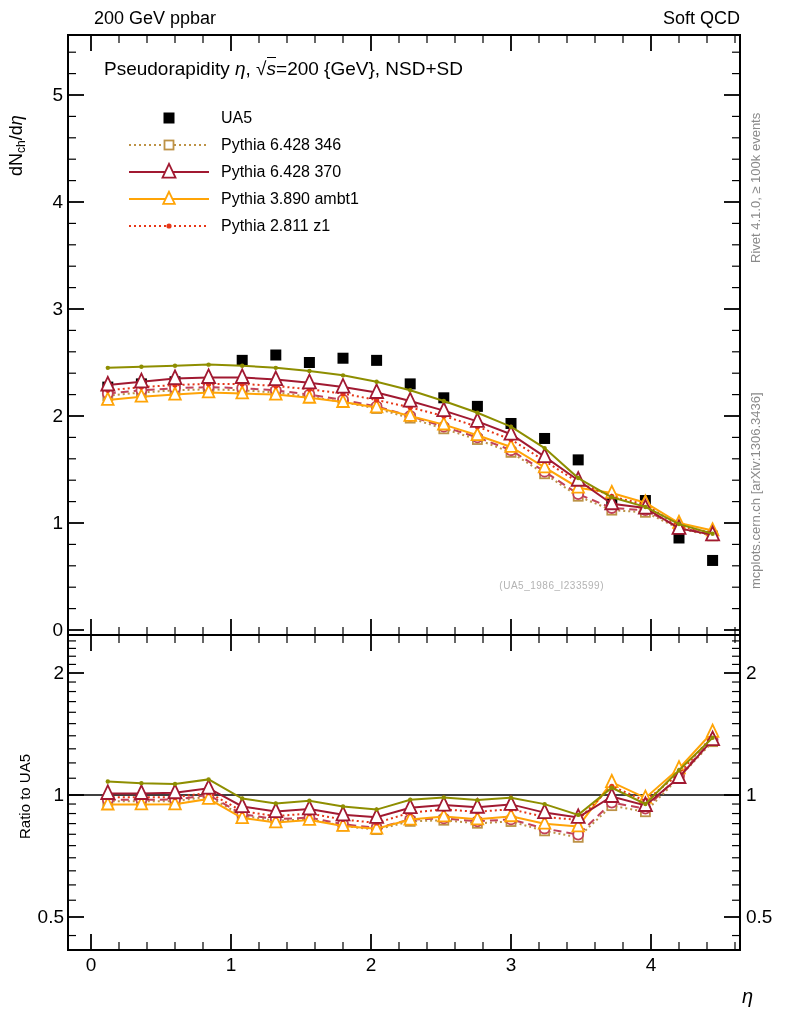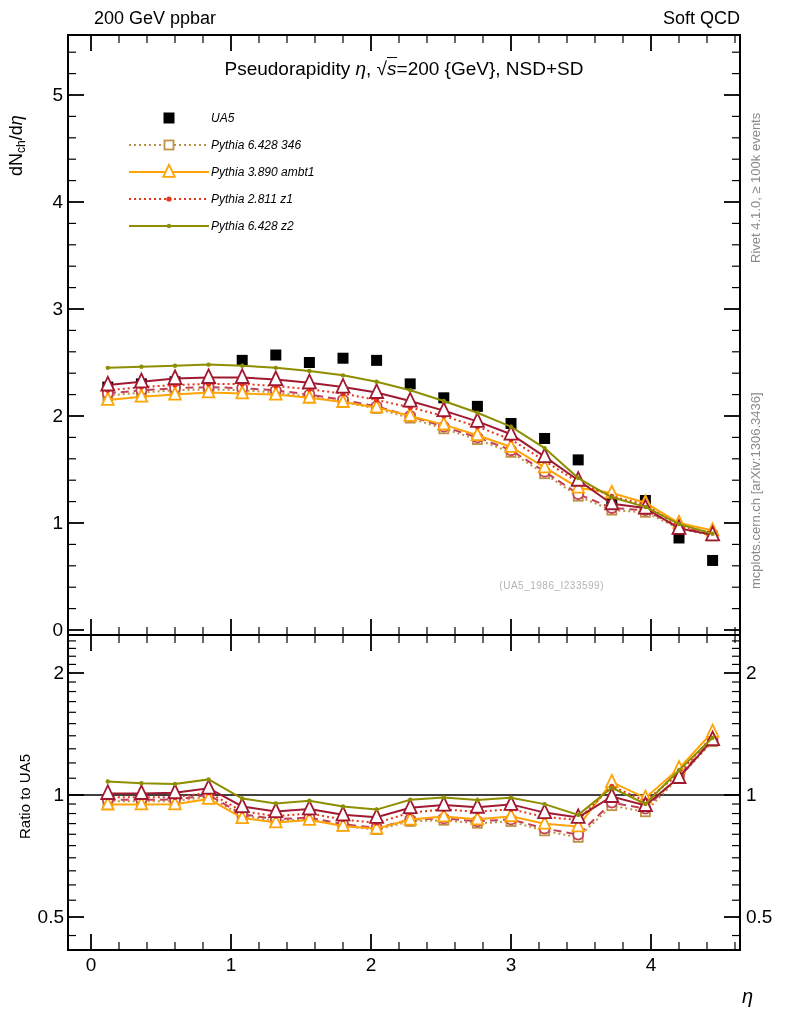--- a/index.html
+++ b/index.html
@@ -2,27 +2,27 @@
 <html><head>
 <meta charset="utf-8">
 <style>
   html,body{margin:0;padding:0;background:#fff;}
   #canvas{position:relative;width:786px;height:1024px;background:#fff;overflow:hidden;
           font-family:"Liberation Sans","DejaVu Sans",sans-serif;color:#000;}
   #chart-svg{position:absolute;left:0;top:0;}
   .hdr{position:absolute;top:6px;font-size:18px;line-height:24px;text-align:center;}
   #hdr-left{left:94px;}
   #hdr-right{left:440px;width:300px;text-align:right;}
-  #plot-title{position:absolute;left:104px;top:57px;width:600px;text-align:center;font-size:19px;line-height:24px;}
+  #plot-title{position:absolute;left:104px;top:57px;width:600px;text-align:left;font-size:19px;line-height:24px;}
   .sqrt-s{border-top:1.6px solid #000;}
   .it{font-style:italic;}
   #legend{position:absolute;left:127px;top:107px;}
   .legend-item{display:flex;align-items:center;height:22px;margin-bottom:5px;}
   .legend-swatch{display:block;}
-  .legend-label{margin-left:0;font-size:12px;line-height:20px;white-space:nowrap;font-style:italic;}
+  .legend-label{margin-left:10px;font-size:16px;line-height:20px;white-space:nowrap;}
   #watermark{position:absolute;left:204px;top:580px;width:400px;text-align:right;
              font-size:10px;color:#b3b3b3;letter-spacing:.5px;}
   .vtext{position:absolute;writing-mode:vertical-rl;transform:rotate(180deg);
          text-align:center;white-space:nowrap;}
   #ylabel-main{left:6px;top:38px;height:215px;width:22px;font-size:18px;}
   #ylabel-main sub{font-size:12px;}
   #ylabel-ratio{left:16px;top:730px;height:132px;width:18px;font-size:15px;}
   #note-top{left:748px;top:35px;height:305px;width:16px;font-size:13px;color:#8a8a8a;}
   #note-bottom{left:748px;top:338px;height:305px;width:16px;font-size:13px;color:#8a8a8a;}
   #xlabel{position:absolute;left:742px;top:985px;width:34px;font-size:20px;}
@@ -559,38 +559,38 @@
       </div>
     <div class="legend-item">
         <svg class="legend-swatch" width="84" height="22">
           <line x1="2" y1="11" x2="82" y2="11" stroke="#bd9246" stroke-width="2" stroke-dasharray="2 3"></line>
           <rect x="37.5" y="6.5" width="9" height="9" fill="#fff" stroke="#bd9246" stroke-width="1.8"></rect>
         </svg>
         <span class="legend-label">Pythia 6.428 346</span>
       </div>
     <div class="legend-item">
         <svg class="legend-swatch" width="84" height="22">
+          <line x1="2" y1="11" x2="82" y2="11" stroke="#a11931" stroke-width="2"></line>
+          <path d="M 42 2.875 L 35.5 16.525 L 48.5 16.525 Z" fill="#fff" stroke="#a11931" stroke-width="1.8"></path>
+        </svg>
+        <span class="legend-label">Pythia 6.428 370</span>
+      </div>
+    <div class="legend-item">
+        <svg class="legend-swatch" width="84" height="22">
           <line x1="2" y1="11" x2="82" y2="11" stroke="#ffa407" stroke-width="2"></line>
           <path d="M 42 3.75 L 36.2 15.93 L 47.8 15.93 Z" fill="#fff" stroke="#ffa407" stroke-width="1.8"></path>
         </svg>
         <span class="legend-label">Pythia 3.890 ambt1</span>
       </div>
     <div class="legend-item">
         <svg class="legend-swatch" width="84" height="22">
           <line x1="2" y1="11" x2="82" y2="11" stroke="#e63617" stroke-width="2" stroke-dasharray="2 3"></line>
           <circle cx="42" cy="11" r="2.6" fill="#e63617"></circle>
         </svg>
         <span class="legend-label">Pythia 2.811 z1</span>
-      </div>
-    <div class="legend-item">
-        <svg class="legend-swatch" width="84" height="22">
-          <line x1="2" y1="11" x2="82" y2="11" stroke="#8e8e00" stroke-width="2"></line>
-          <circle cx="42" cy="11" r="2.2" fill="#8e8e00"></circle>
-        </svg>
-        <span class="legend-label">Pythia 6.428 z2</span>
       </div>
   </div>
 
   <div id="watermark">(UA5_1986_I233599)</div>
 
   <div class="vtext" id="ylabel-main"><span>dN</span><sub>ch</sub><span>/d</span><span class="it">η</span></div>
   <div class="vtext" id="ylabel-ratio">Ratio to UA5</div>
   <div class="vtext" id="note-top">Rivet 4.1.0, ≥ 100k events</div>
   <div class="vtext" id="note-bottom">mcplots.cern.ch [arXiv:1306.3436]</div>
 

